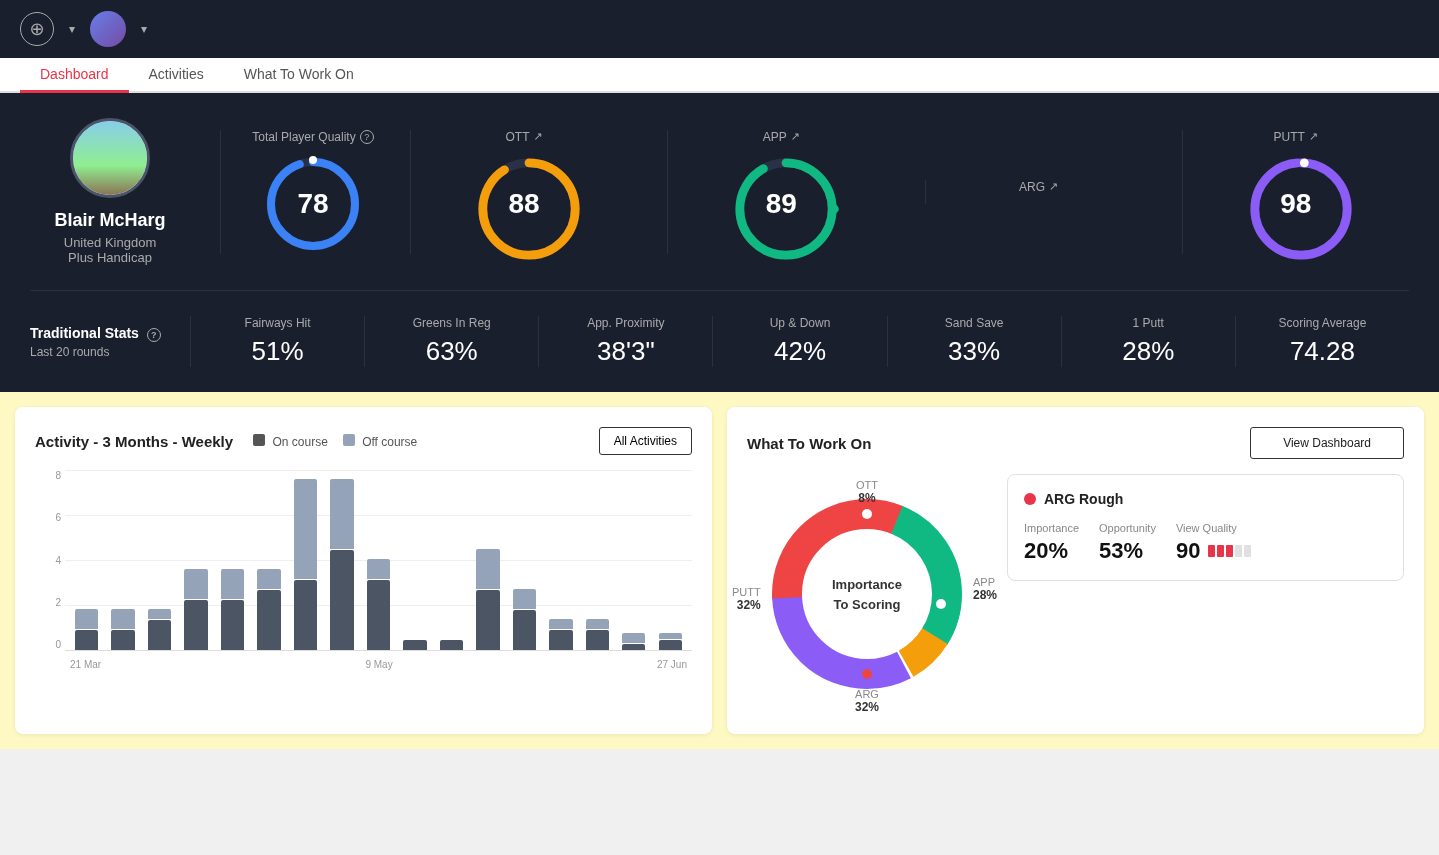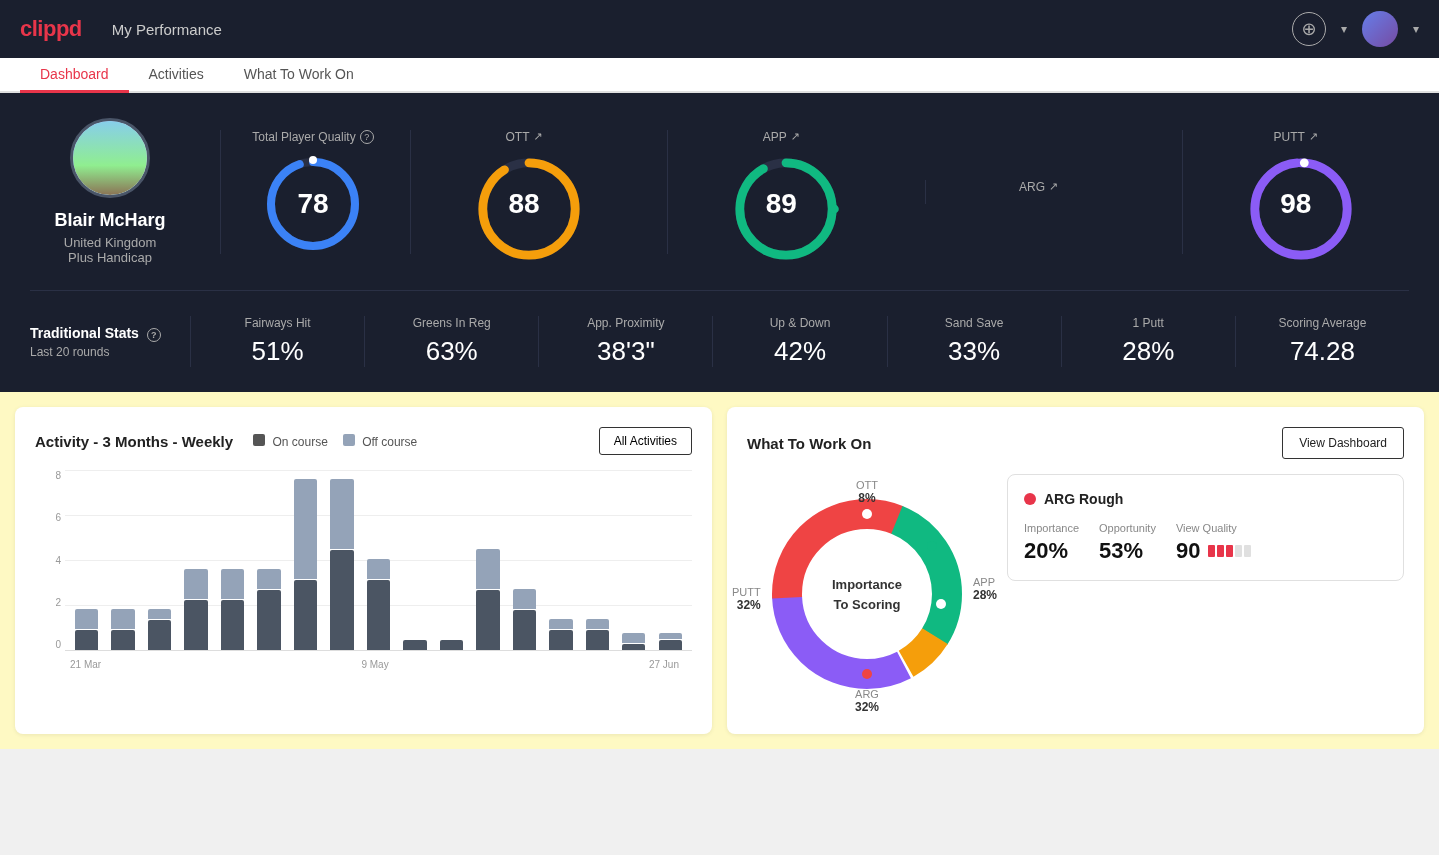--- a/index.html
+++ b/index.html
@@ -221,35 +221,31 @@
       display: flex;
       gap: 20px;
     }
     .detail-metric { text-align: left; }
     .detail-metric-label { font-size: 11px; color: #888; margin-bottom: 4px; }
     .detail-metric-value { font-size: 22px; font-weight: 700; color: #111; }
 
     .view-dash-btn {
       border: 1.5px solid #333;
       background: none;
-      padding: 8px 16px;
+      padding: 8px 32px;
       font-size: 12px;
       cursor: pointer;
       border-radius: 3px;
       color: #222;
     }
   </style>
 </head>
 <body>
 
 <header class="header">
-  <div class="header-left">
-    <div class="logo">clippd</div>
-    <span class="header-title">My Performance</span>
-  </div>
   <div class="header-right">
     <div class="add-btn">
       <span>⊕</span>
     </div>
     <span style="color:#aaa;font-size:12px;">▾</span>
     <div class="avatar-circle"></div>
     <span style="color:#aaa;font-size:12px;">▾</span>
   </div>
 </header>
 
@@ -477,21 +473,21 @@
           <div style="display: flex; flex-direction: column; align-items: center; justify-content: flex-end; flex: 1 1 0%; height: 100%; gap: 1px;">
             <div style="width: 70%; background: rgb(148, 163, 184); height: 5.55556%; border-radius: 2px 2px 0px 0px; min-height: 2px;"></div>
             <div style="width: 70%; background: rgb(75, 85, 99); height: 3.33333%; border-radius: 2px 2px 0px 0px; min-height: 2px;"></div>
           </div>
           <div style="display: flex; flex-direction: column; align-items: center; justify-content: flex-end; flex: 1 1 0%; height: 100%; gap: 1px;">
             <div style="width: 70%; background: rgb(148, 163, 184); height: 3.33333%; border-radius: 2px 2px 0px 0px; min-height: 2px;"></div>
             <div style="width: 70%; background: rgb(75, 85, 99); height: 5.55556%; border-radius: 2px 2px 0px 0px; min-height: 2px;"></div>
           </div>
         </div>
 
-      <div style="position:absolute;left:30px;right:8px;bottom:0;display:flex;justify-content:space-between;padding:0 5px;gap:21px;">
+      <div style="position:absolute;left:30px;right:0;bottom:0;display:flex;justify-content:space-between;padding:0 5px;gap:21px;">
         <span style="font-size:10px;color:#999;">21 Mar</span>
         <span style="font-size:10px;color:#999;">9 May</span>
         <span style="font-size:10px;color:#999;">27 Jun</span>
       </div>
     </div>
   </div>
 
   <div class="panel">
     <div class="panel-header">
       <span class="panel-title">What To Work On</span>

